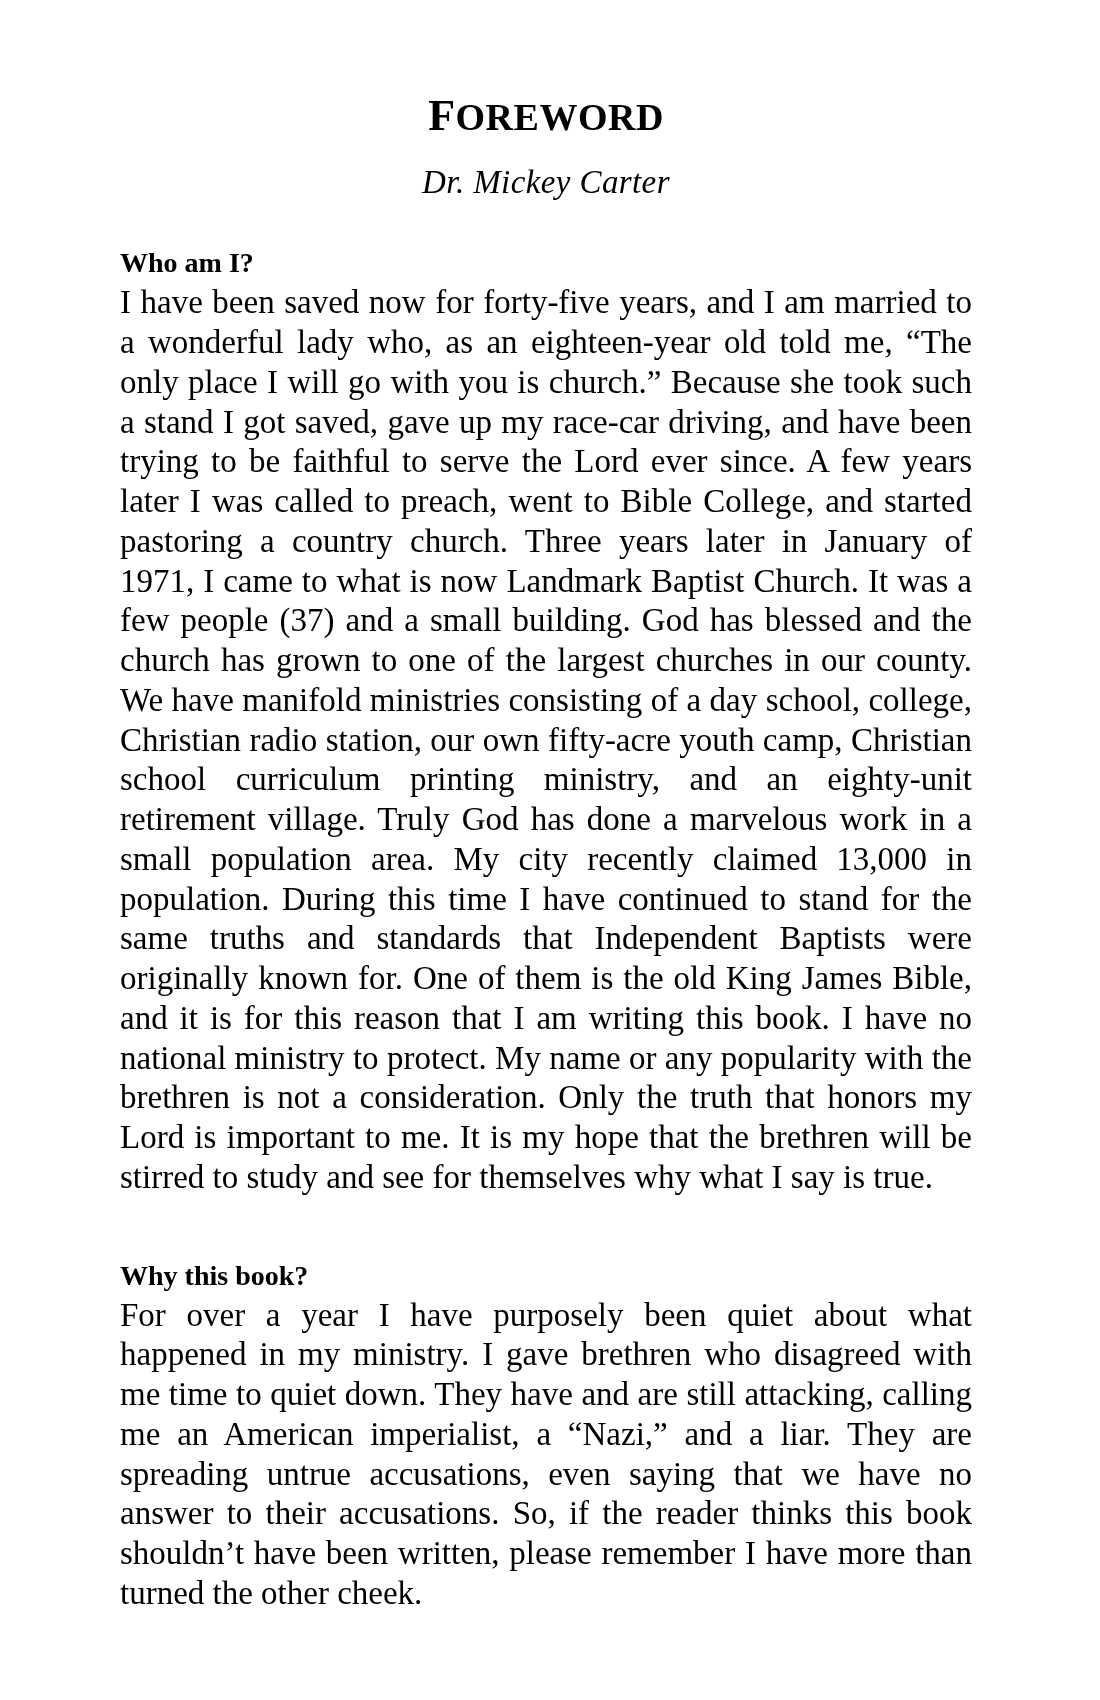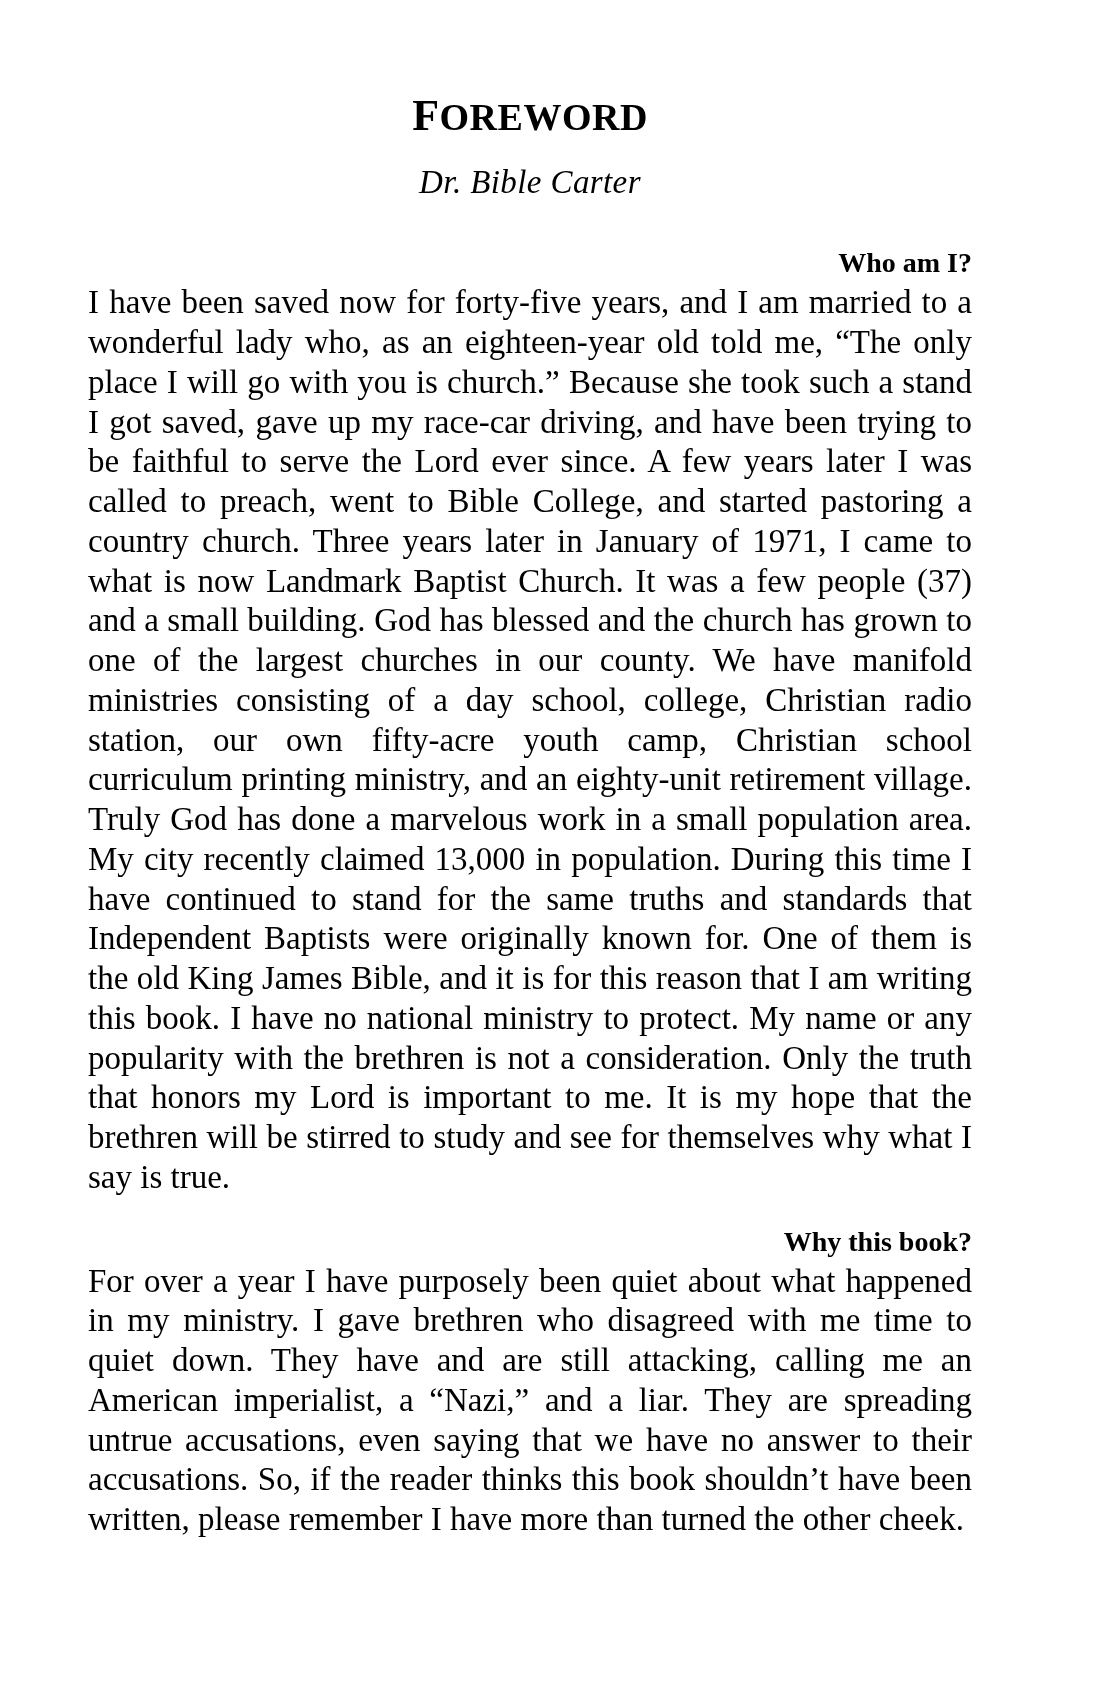--- a/index.html
+++ b/index.html
@@ -12,21 +12,21 @@
     height: 1700px;
     font-family: "Liberation Serif", "DejaVu Serif", serif;
     color: #000000;
     overflow: hidden;
   }
   .page {
     position: relative;
     width: 1060px;
     height: 1700px;
     box-sizing: border-box;
-    padding: 92px 88px 60px 88px;
+    padding: 92px 88px 60px 120px;
   }
   .doc-title {
     text-align: center;
     font-size: 38px;
     font-weight: bold;
     letter-spacing: 0.5px;
     margin: 0 0 6px 0;
     font-variant: small-caps;
     text-transform: capitalize;
     line-height: 1.1;
@@ -38,45 +38,45 @@
     text-align: center;
     font-style: italic;
     font-size: 33px;
     margin: 24px 0 0 0;
     letter-spacing: 0.4px;
   }
   .section {
     margin-top: 46px;
   }
   .section.second {
-    margin-top: 28px;
+    margin-top: 62px;
   }
   .section-heading {
-    text-align: right;
+    text-align: left;
     font-weight: bold;
     font-size: 28px;
     margin: 0 0 2px 0;
   }
   .body-text {
     font-size: 33px;
     line-height: 1.205;
     text-align: justify;
     text-justify: inter-word;
     margin: 4px 0 0 0;
     hyphens: none;
   }
 </style>
 </head>
 <body>
 
 <div class="page">
 
   <h1 class="doc-title"><span class="first-cap">F</span><span>OREWORD</span></h1>
 
-  <div class="author">Dr. Bible Carter</div>
+  <div class="author">Dr. Mickey Carter</div>
 
   <div class="section">
     <div class="section-heading">Who am I?</div>
     <p class="body-text">I have been saved now for forty-five years, and I am married to a wonderful lady who, as an eighteen-year old told me, “The only place I will go with you is church.”  Because she took such a stand I got saved, gave up my race-car driving, and have been trying to be faithful to serve the Lord ever since.  A few years later I was called to preach, went to Bible College, and started pastoring a country church.  Three years later in January of 1971, I came to what is now Landmark Baptist Church.  It was a few people (37) and a small building.  God has blessed and the church has grown to one of the largest churches in our county.  We have manifold ministries consisting of a day school, college, Christian radio station, our own fifty-acre youth camp, Christian school curriculum printing ministry, and an eighty-unit  retirement village.  Truly God has done a marvelous work in a small population area.  My city recently claimed 13,000 in population.  During this time I have continued to stand for the same truths and standards that Independent Baptists were originally known for.  One of them is the old King James Bible, and it is for this reason that I am writing this book.  I have no national ministry to protect.  My name or any popularity with the brethren is not a consideration. Only the truth that honors my Lord is important to me.  It is my hope that the brethren will be stirred to study and see for themselves why what I say is true.</p>
   </div>
 
   <div class="section second">
     <div class="section-heading">Why this book?</div>
     <p class="body-text">For over a year I have purposely been quiet about what happened in my ministry.  I gave brethren who disagreed with me time to quiet down.  They have and are still attacking, calling me an American imperialist, a “Nazi,” and a liar. They are spreading untrue accusations, even saying that we have no answer to their accusations.  So, if the reader thinks this book shouldn’t have been written, please remember I have more than turned the other cheek.</p>
   </div>

